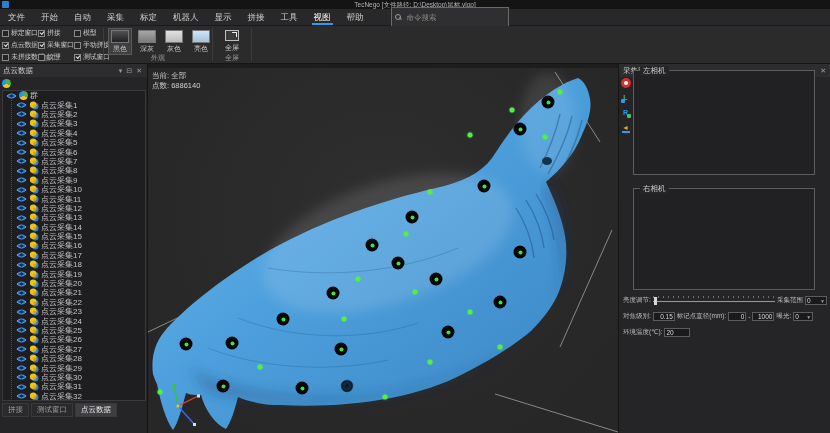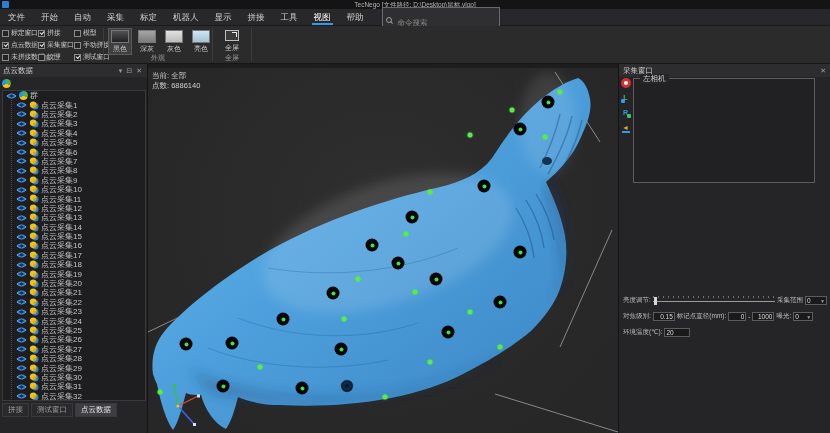--- a/index.html
+++ b/index.html
@@ -11,22 +11,22 @@
     display:flex;align-items:center;justify-content:center;}
   .titlebar .app-logo{position:absolute;left:2px;top:1px;width:7px;height:7px;background:#2d7dd2;border-radius:1px;}
   .titlebar .title{font-size:6.5px;color:#b5b5b5;line-height:9px;white-space:nowrap;}
 
   
   .menubar{position:absolute;left:0;top:9px;width:830px;height:17px;background:#28282a;
     display:flex;align-items:center;border-bottom:1px solid #1a1a1a;}
   .menu-item{position:relative;height:17px;line-height:16px;padding:0 8px;font-size:8.5px;color:#cfcfcf;cursor:default;}
   .menu-item.active{color:#fff;}
   .menu-item.active::after{content:"";position:absolute;left:6px;right:6px;bottom:1px;height:2px;background:#2d9bf0;}
-  .searchbox{margin-left:10px;width:118px;height:12px;background:#2f2f31;border:1px solid #6a6a6a;
-    display:flex;align-items:flex-start;padding:9px 3px;}
+  .searchbox{margin-left:19px;width:118px;height:12px;background:#2f2f31;border:1px solid #6a6a6a;
+    display:flex;align-items:center;padding:9px 3px;}
   .mag{position:relative;width:7px;height:7px;margin-right:3px;flex:none;}
   .mag::before{content:"";position:absolute;left:0;top:0;width:4px;height:4px;border:1px solid #9a9a9a;border-radius:50%;}
   .mag::after{content:"";position:absolute;left:4.5px;top:4.5px;width:3px;height:1px;background:#9a9a9a;transform:rotate(45deg);}
   .searchbox input{flex:1;min-width:0;background:transparent;border:none;outline:none;color:#bbb;font-size:7.5px;}
   .searchbox input::placeholder{color:#8a8a8a;}
 
   
   .ribbon{position:absolute;left:0;top:26px;width:830px;height:38px;background:#2b2b2c;border-bottom:1px solid #161616;}
   .rsep{position:absolute;top:2px;bottom:2px;width:1px;background:#3c3c3e;}
   .rgroup-label{position:absolute;bottom:1px;width:100%;text-align:center;font-size:7px;color:#9a9a9a;}
@@ -743,22 +743,25 @@
         <span class="rp-close">✕</span>
       </div>
 
       <div class="rp-strip">
         <span class="strip-icon rec"></span>
         <span class="strip-icon camL">L</span>
         <span class="strip-icon camR">R</span>
         <span class="strip-icon capt">◄</span>
       </div>
 
-      <div class="cam-box" style="top:14px;height:105px;">
+      <div class="cam-box" style="top:6px;height:105px;">
         <span class="cam-legend">左相机</span>
+      </div>
+      <div class="cam-box" style="top:124px;height:102px;">
+        <span class="cam-legend">右相机</span>
       </div>
 
       <div class="ctrl-row" style="top:232px;">
         <span>亮度调节:</span>
         <span class="slider">
           <span class="ticks"></span>
           <span class="track"></span>
           <span class="handle"></span>
         </span>
         <span>采集范围</span>

